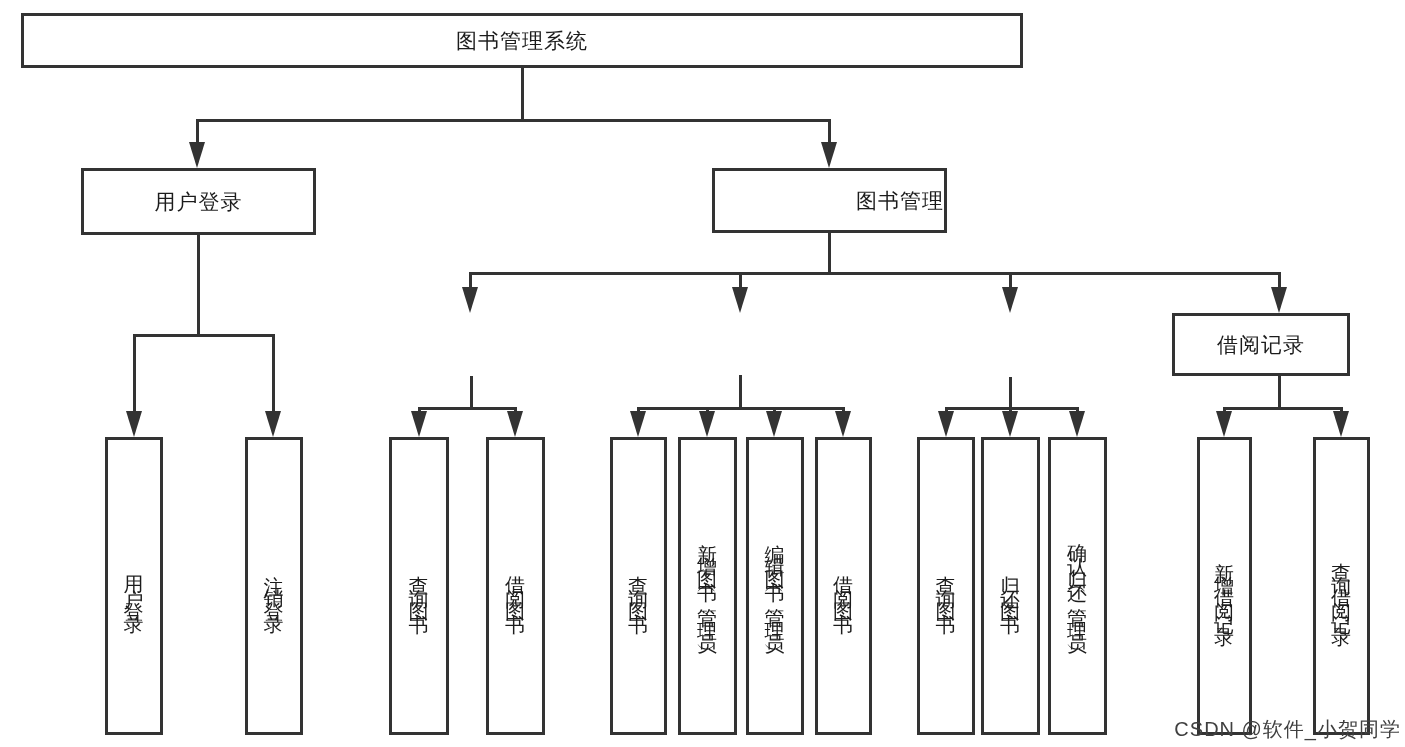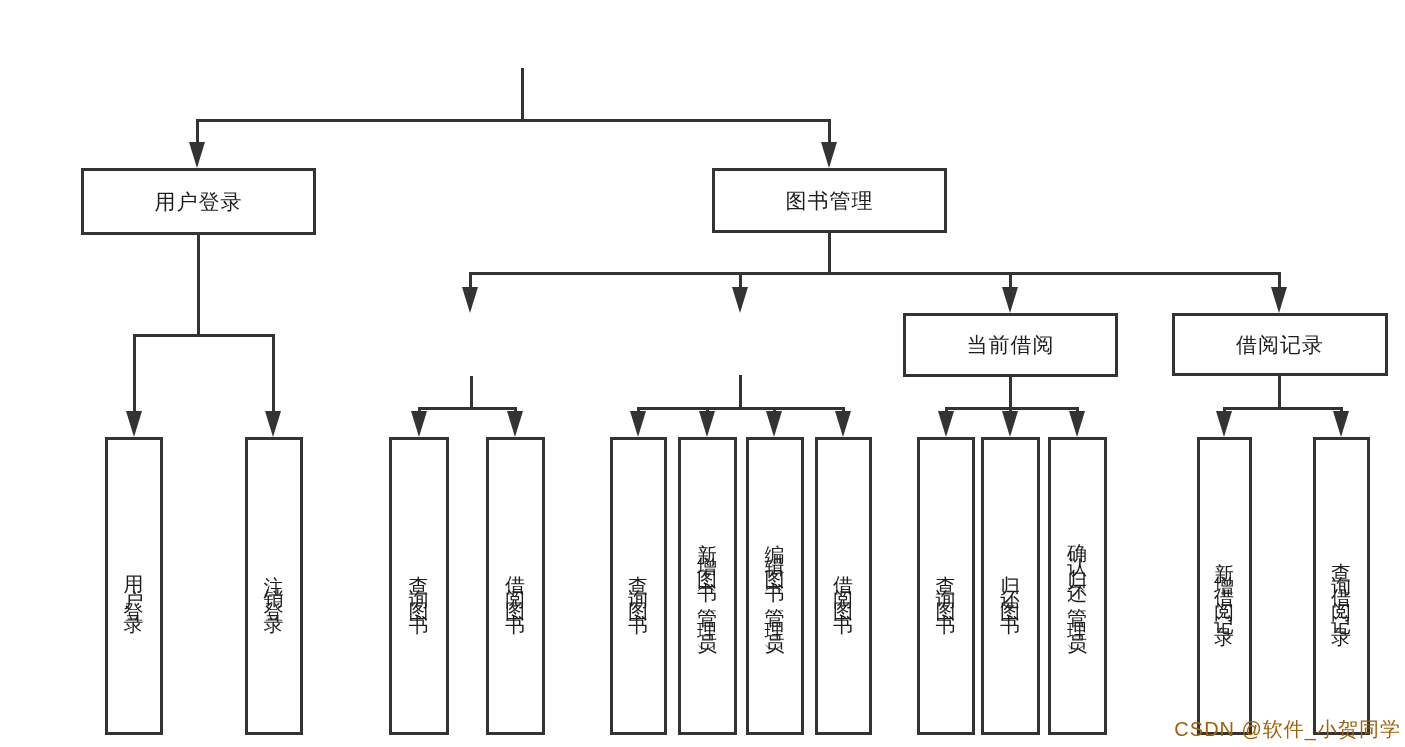--- a/index.html
+++ b/index.html
@@ -39,43 +39,46 @@
     border-left: 8px solid transparent;
     border-right: 8px solid transparent;
     border-top: 26px solid #333333;
     transform: translateX(-50%);
   }
   .watermark {
     position: absolute;
     top: 716px;
     right: 4px;
     font-size: 20px;
-    color: #a16207;
+    color: #404040;
     letter-spacing: 1px;
     z-index: 10;
     white-space: nowrap;
   }
 </style>
 </head>
 <body>
 
 <div id="canvas">
 
+  <div class="node hnode" style="left:21px; top:13px; width:1002px; height:55px;">
+    <span>图书管理系统</span>
+  </div>
 
   <div class="vline" style="left:521px; top:68px; height:53px;"></div>
   <div class="hline" style="left:197px; top:119px; width:634px;"></div>
   <div class="vline" style="left:196px; top:119px; height:27px;"></div>
   <div class="arrow" style="left:197px; top:142px;"></div>
   <div class="vline" style="left:828px; top:119px; height:27px;"></div>
   <div class="arrow" style="left:829px; top:142px;"></div>
 
   <div class="node hnode" style="left:81px; top:168px; width:235px; height:67px;">
     <span>用户登录</span>
   </div>
-  <div class="node hnode" style="left:712px; top:168px; width:235px; height:65px;">
+  <div class="node hnode" style="left:712px; top:168px; width:235px; height:65px;justify-content:flex-end;">
     <span>图书管理</span>
   </div>
 
   <div class="vline" style="left:197px; top:235px; height:101px;"></div>
   <div class="hline" style="left:133px; top:334px; width:142px;"></div>
   <div class="vline" style="left:133px; top:334px; height:79px;"></div>
   <div class="arrow" style="left:134px; top:411px;"></div>
   <div class="vline" style="left:272px; top:334px; height:79px;"></div>
   <div class="arrow" style="left:273px; top:411px;"></div>
 
@@ -83,24 +86,21 @@
   <div class="hline" style="left:469px; top:272px; width:812px;"></div>
   <div class="vline" style="left:469px; top:272px; height:17px;"></div>
   <div class="arrow" style="left:470px; top:287px;"></div>
   <div class="vline" style="left:739px; top:272px; height:17px;"></div>
   <div class="arrow" style="left:740px; top:287px;"></div>
   <div class="vline" style="left:1009px; top:272px; height:17px;"></div>
   <div class="arrow" style="left:1010px; top:287px;"></div>
   <div class="vline" style="left:1278px; top:272px; height:17px;"></div>
   <div class="arrow" style="left:1279px; top:287px;"></div>
 
-  <div class="node hnode" style="left:903px; top:313px; width:215px; height:64px;">
-    <span>当前借阅</span>
-  </div>
-  <div class="node hnode" style="left:1172px; top:313px; width:216px; height:63px;">
+  <div class="node hnode" style="left:1172px; top:313px; width:178px; height:63px;">
     <span>借阅记录</span>
   </div>
 
   <div class="vline" style="left:470px; top:376px; height:33px;"></div>
   <div class="hline" style="left:418px; top:407px; width:99px;"></div>
   <div class="vline" style="left:418px; top:407px; height:8px;"></div>
   <div class="arrow" style="left:419px; top:411px;"></div>
   <div class="vline" style="left:514px; top:407px; height:8px;"></div>
   <div class="arrow" style="left:515px; top:411px;"></div>
 

